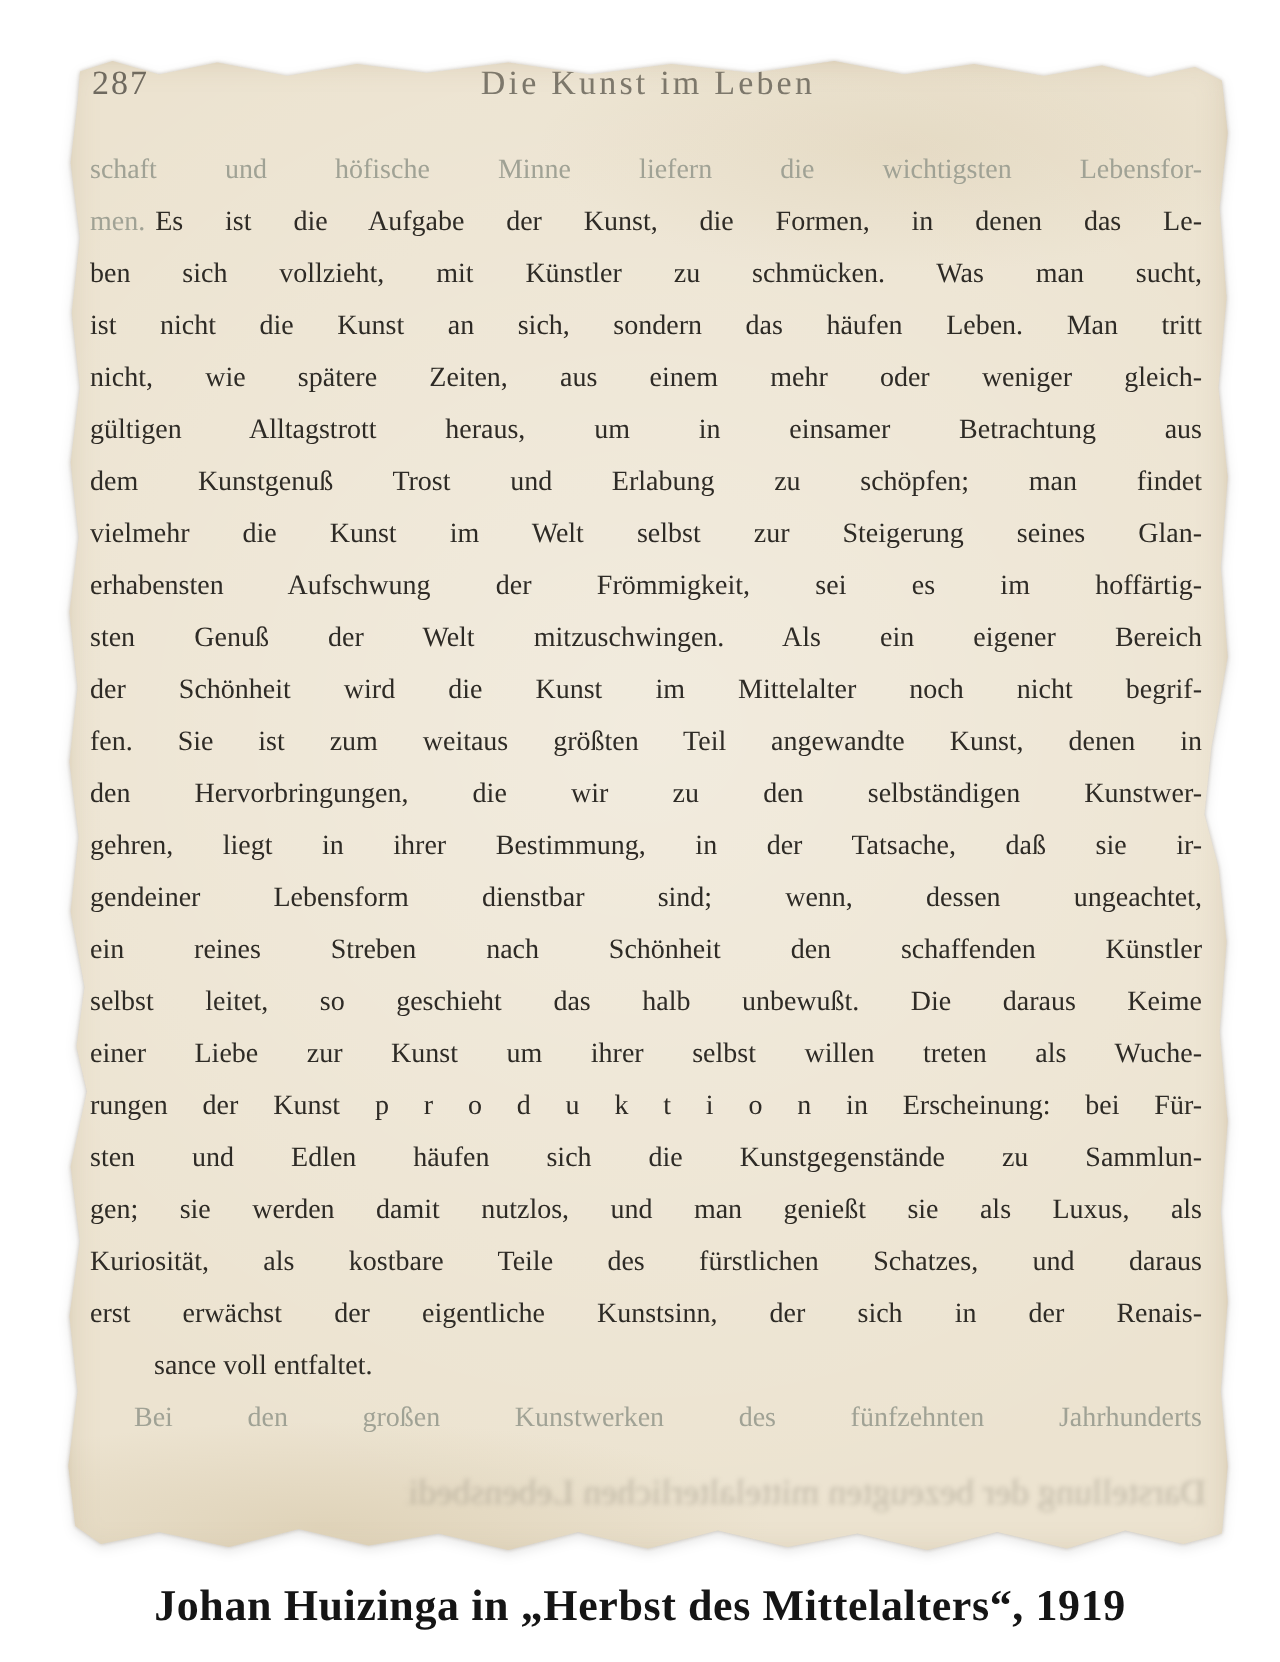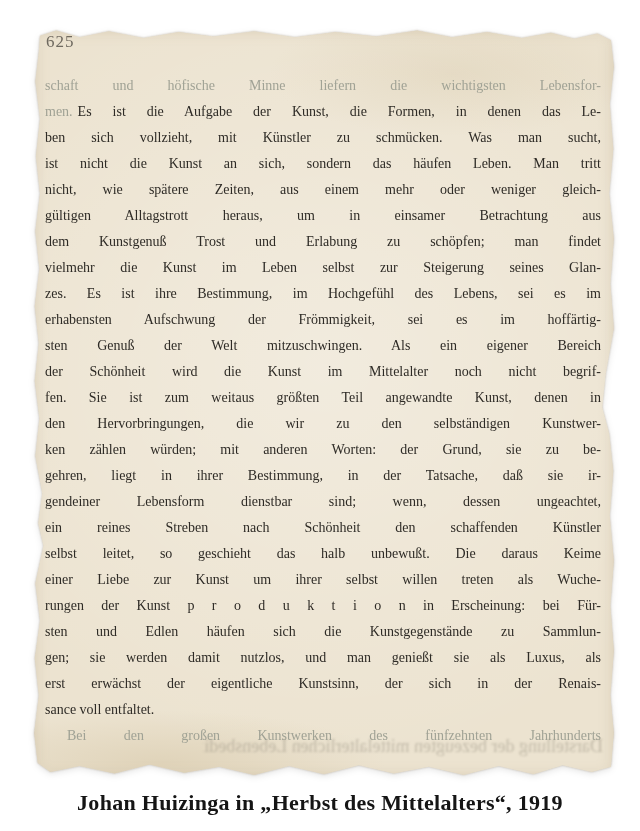--- a/index.html
+++ b/index.html
@@ -59,21 +59,21 @@
     color: #2e2b26;
   }
   .line {
     height: 26px; line-height: 26px;
     font-size: 14px;
     white-space: nowrap;
     overflow: hidden;
     text-align: justify;
     text-align-last: justify;
   }
-  .line.no-just { text-align-last: left; }
+  .line.no-just { text-align-last: left; margin-left: 32px; }
   .line .faded-seg { padding-right: 5px; }
   .faded, .faded-seg { color: #a0a295; }
   .line.indent { text-indent: 22px; }
   .showthrough {
     position: absolute; top: 707px; left: 170px; right: 12px; height: 21px;
     line-height: 21px;
     transform: scaleX(-1);
     filter: blur(1.2px);
     color: #9b9484; opacity: .5;
     font-size: 18px; white-space: nowrap; overflow: hidden;
@@ -88,51 +88,51 @@
   }
 </style>
 </head>
 <body>
 
 <div class="stage">
   <div class="paper-shadow">
     <div class="paper">
 
       <div class="running-head">
-        <span class="page-number">625</span>
+        <span class="page-number">287</span>
+        <span>Die Kunst im Leben</span>
       </div>
 
       <div class="body-text">
         <div class="line faded">schaft und höfische Minne liefern die wichtigsten Lebensfor-</div>
         <div class="line">
           <span class="faded-seg">men.</span><span>Es ist die Aufgabe der Kunst, die Formen, in denen das Le-</span>
         </div>
         <div>
 
         <div class="line">ben sich vollzieht, mit Künstler zu schmücken. Was man sucht,</div>
             <div class="line">ist nicht die Kunst an sich, sondern das häufen Leben. Man tritt</div>
             <div class="line">nicht, wie spätere Zeiten, aus einem mehr oder weniger gleich-</div>
             <div class="line">gültigen Alltagstrott heraus, um in einsamer Betrachtung aus</div>
             <div class="line">dem Kunstgenuß Trost und Erlabung zu schöpfen; man findet</div>
-            <div class="line">vielmehr die Kunst im Leben selbst zur Steigerung seines Glan-</div>
-            <div class="line">zes. Es ist ihre Bestimmung, im Hochgefühl des Lebens, sei es im</div>
+            <div class="line">vielmehr die Kunst im Welt selbst zur Steigerung seines Glan-</div>
             <div class="line">erhabensten Aufschwung der Frömmigkeit, sei es im hoffärtig-</div>
             <div class="line">sten Genuß der Welt mitzuschwingen. Als ein eigener Bereich</div>
             <div class="line">der Schönheit wird die Kunst im Mittelalter noch nicht begrif-</div>
             <div class="line">fen. Sie ist zum weitaus größten Teil angewandte Kunst, denen in</div>
             <div class="line">den Hervorbringungen, die wir zu den selbständigen Kunstwer-</div>
-            <div class="line">ken zählen würden; mit anderen Worten: der Grund, sie zu be-</div>
             <div class="line">gehren, liegt in ihrer Bestimmung, in der Tatsache, daß sie ir-</div>
             <div class="line">gendeiner Lebensform dienstbar sind; wenn, dessen ungeachtet,</div>
             <div class="line">ein reines Streben nach Schönheit den schaffenden Künstler</div>
             <div class="line">selbst leitet, so geschieht das halb unbewußt. Die daraus Keime</div>
             <div class="line">einer Liebe zur Kunst um ihrer selbst willen treten als Wuche-</div>
             <div class="line">rungen der Kunst p r o d u k t i o n  in Erscheinung: bei Für-</div>
             <div class="line">sten und Edlen häufen sich die Kunstgegenstände zu Sammlun-</div>
             <div class="line">gen; sie werden damit nutzlos, und man genießt sie als Luxus, als</div>
+            <div class="line">Kuriosität, als kostbare Teile des fürstlichen Schatzes, und daraus</div>
             <div class="line">erst erwächst der eigentliche Kunstsinn, der sich in der Renais-</div>
           </div>
         <div class="line no-just">sance voll entfaltet.</div>
         <div class="line faded indent">Bei den großen Kunstwerken des fünfzehnten Jahrhunderts</div>
       </div>
 
       <div class="showthrough">Darstellung der bezeugten mittelalterlichen Lebensbedingungen geprägt</div>
     </div>
   </div>
 

